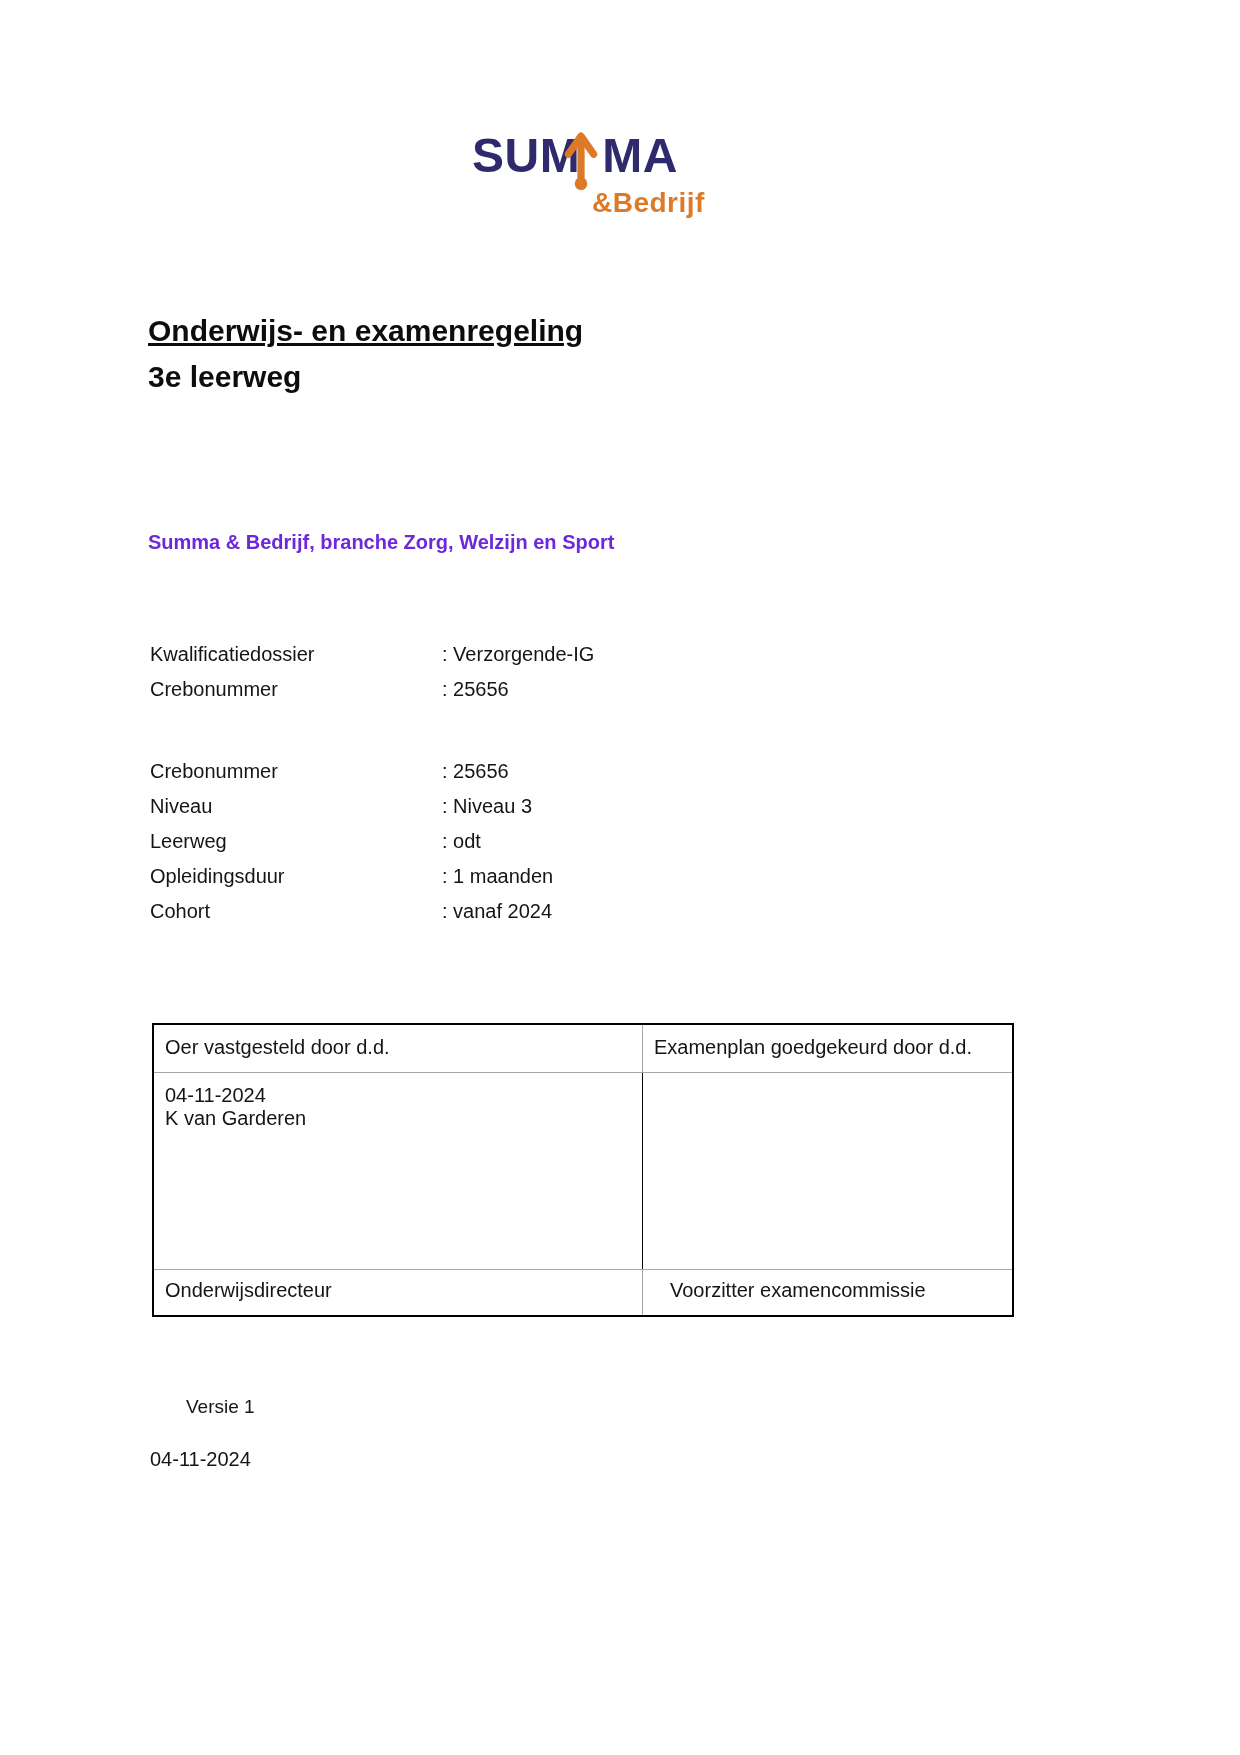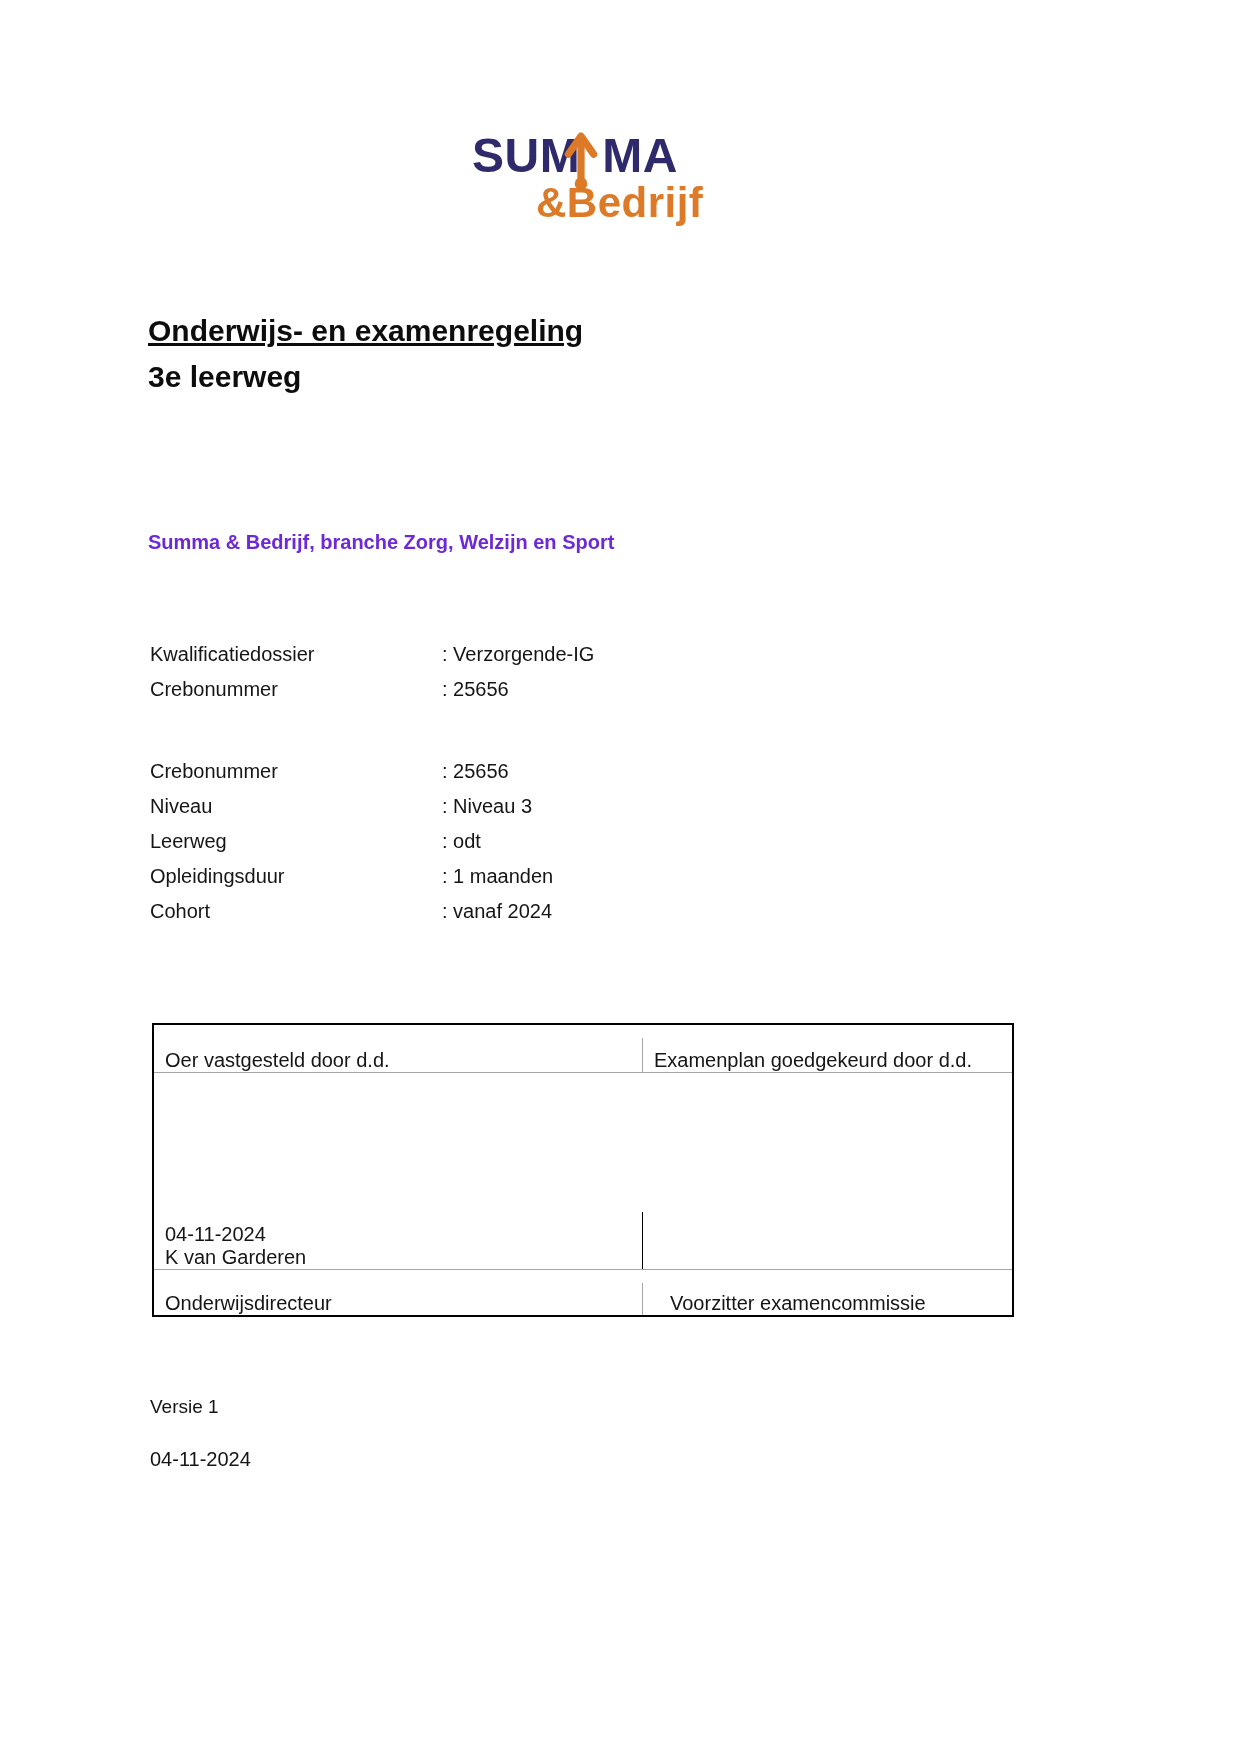--- a/index.html
+++ b/index.html
@@ -33,23 +33,23 @@
   }
   .logo-gap { width: 22px; }
   .logo-arrow {
     position: absolute;
     left: 92px;
     top: -5px;
     width: 34px;
     height: 64px;
   }
   .logo-sub {
-    margin-left: 64px;
+    margin-left: 120px;
     margin-top: 3px;
-    font-size: 42px;
+    font-size: 28px;
     line-height: 40px;
     font-weight: 600;
     color: var(--orange);
     letter-spacing: 0.5px;
   }
 
   
   .title-line1, .title-line2 {
     position: absolute;
     left: 148px;
@@ -78,36 +78,36 @@
 
   
   .approval-table {
     position: absolute;
     left: 152px;
     top: 1023px;
     width: 862px;
     border: 2px solid #000000;
     font-size: 20px;
   }
-  .at-row { display: flex; align-items: flex-end; }
+  .at-row { display: flex; }
   .at-row.header { height: 48px; border-bottom: 1px solid var(--grid-light); }
   .at-row.body   { height: 197px; border-bottom: 1px solid var(--grid-light); }
   .at-row.footer { height: 45px; gap: 16px; }
   .at-cell { padding: 11px 8px 0 11px; }
   .at-cell.left  { width: 489px; flex: 0 0 489px; }
   .at-cell.right { flex: 1; }
   .at-row.header .at-cell.left { border-right: 1px solid var(--grid-light); }
   .at-row.body   .at-cell.left { border-right: 1px solid #000000; }
   .at-row.footer .at-cell.left { border-right: 1px solid var(--grid-light); }
   .at-row.body .line2 { }
   .at-row.footer .at-cell { padding-top: 9px; }
 
   
   .version-block { position: absolute; left: 150px; top: 1396px; }
-  .version-label { font-size: 19px; line-height: 22px; }
+  .version-label { font-size: 19px; line-height: 22px; margin-left: 36px; }
   .version-date  { font-size: 20px; line-height: 23px; margin-top: 30px; }
 </style>
 </head>
 <body>
 
 <div class="page">
 
   <div class="logo">
     <div class="logo-main">
       <span>SUM</span>

